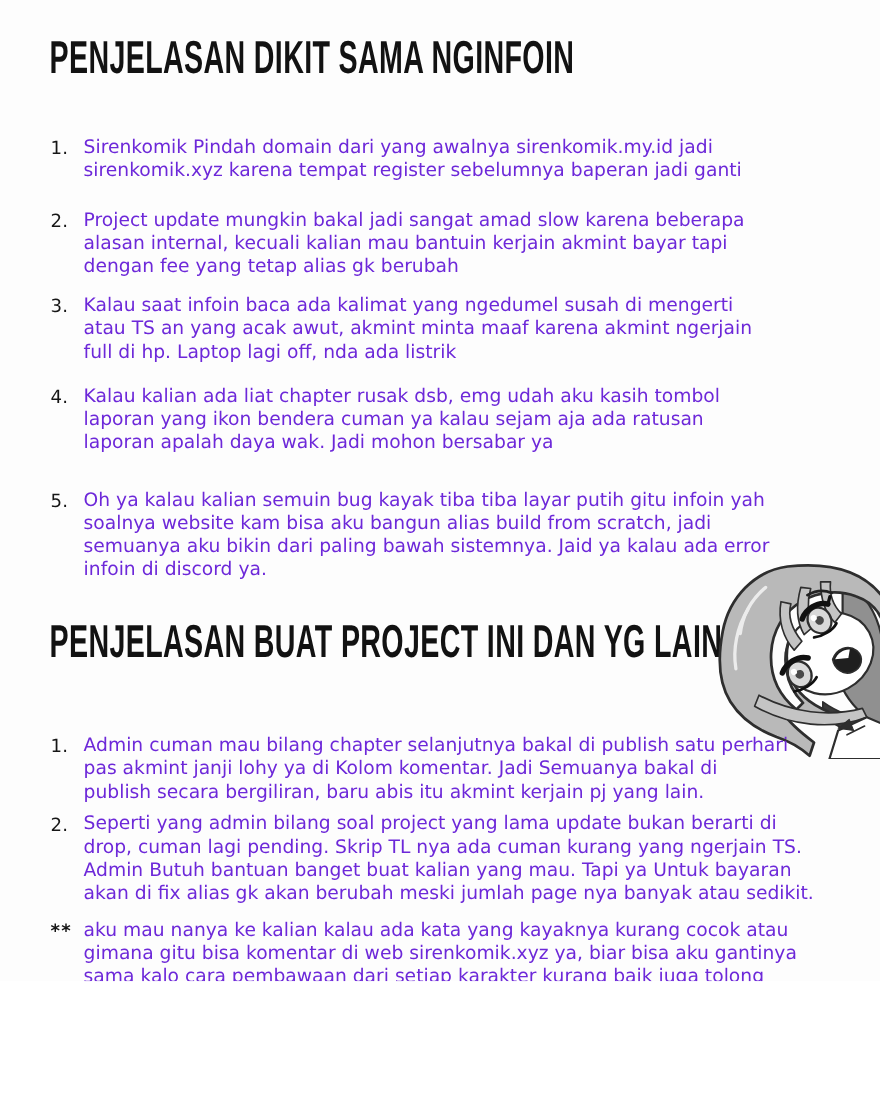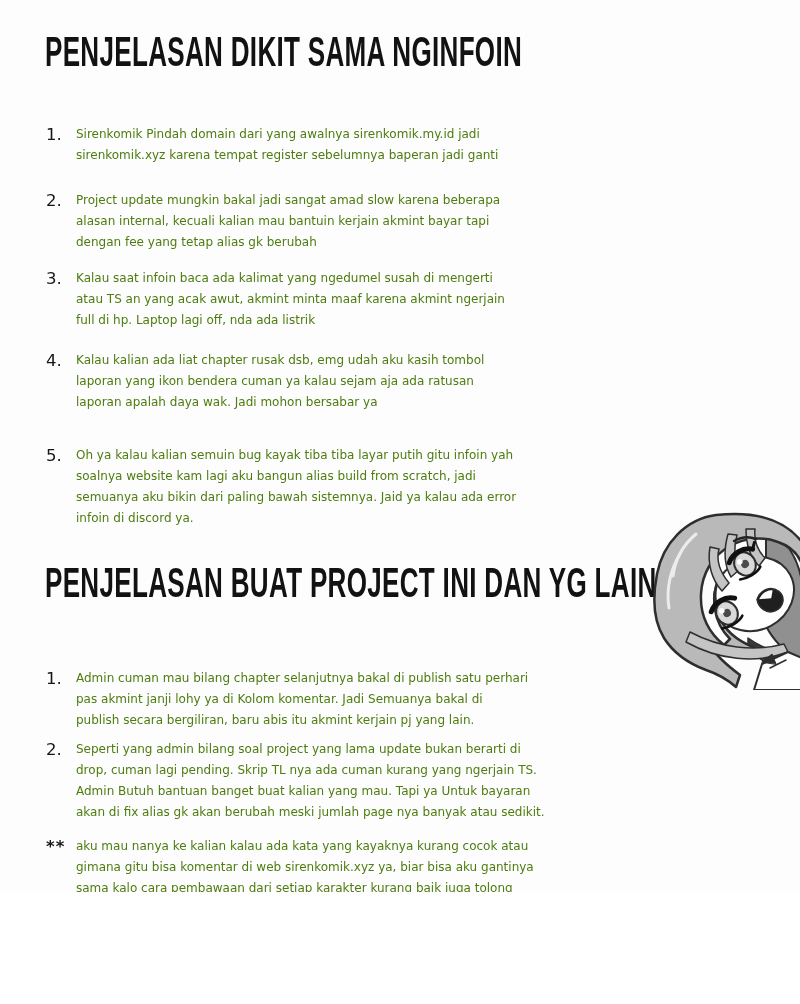--- a/index.html
+++ b/index.html
@@ -14,21 +14,21 @@
     font-family:"Liberation Sans",sans-serif;font-weight:800;
     font-size:42px;color:#121212;letter-spacing:0.5px;
     transform:scaleX(0.62);transform-origin:left top;
   }
   .item{position:absolute;left:46px;display:flex;z-index:2;}
   .marker{
     flex:0 0 30px;width:30px;font-size:16.5px;line-height:21px;color:#161616;
   }
   .marker.stars{font-weight:bold;letter-spacing:1px;}
   .itext{
-    font-size:12px;line-height:21px;white-space:pre-line;width:694px;color:#4d7c0f;
+    font-size:17px;line-height:21px;white-space:pre-line;width:694px;color:#6d28d9;
   }
   .illus{position:absolute;left:650px;top:512px;width:150px;height:178px;z-index:1;}
   .footer{
     position:absolute;left:67px;right:30px;top:968px;
     display:flex;justify-content:space-between;align-items:baseline;
     font-family:"Liberation Sans",sans-serif;font-weight:700;color:#121212;
   }
   .handle{font-size:21px;letter-spacing:0px;}
   .urls{
     display:flex;gap:9px;font-size:19px;white-space:nowrap;
@@ -61,21 +61,21 @@
   </div>
   <div class="item" style="top:350px">
     <span class="marker">4.</span>
     <div class="itext">Kalau kalian ada liat chapter rusak dsb, emg udah aku kasih tombol
 laporan yang ikon bendera cuman ya kalau sejam aja ada ratusan
 laporan apalah daya wak. Jadi mohon bersabar ya</div>
   </div>
   <div class="item" style="top:445px">
     <span class="marker">5.</span>
     <div class="itext">Oh ya kalau kalian semuin bug kayak tiba tiba layar putih gitu infoin yah
-soalnya website kam lagi aku bangun alias build from scratch, jadi
+soalnya website kam bisa aku bangun alias build from scratch, jadi
 semuanya aku bikin dari paling bawah sistemnya. Jaid ya kalau ada error
 infoin di discord ya.</div>
   </div>
 
   <div class="title" style="top:562px">PENJELASAN BUAT PROJECT INI DAN YG LAIN</div>
 
   <div class="item" style="top:668px">
     <span class="marker">1.</span>
     <div class="itext">Admin cuman mau bilang chapter selanjutnya bakal di publish satu perhari
 pas akmint janji lohy ya di Kolom komentar. Jadi Semuanya bakal di

